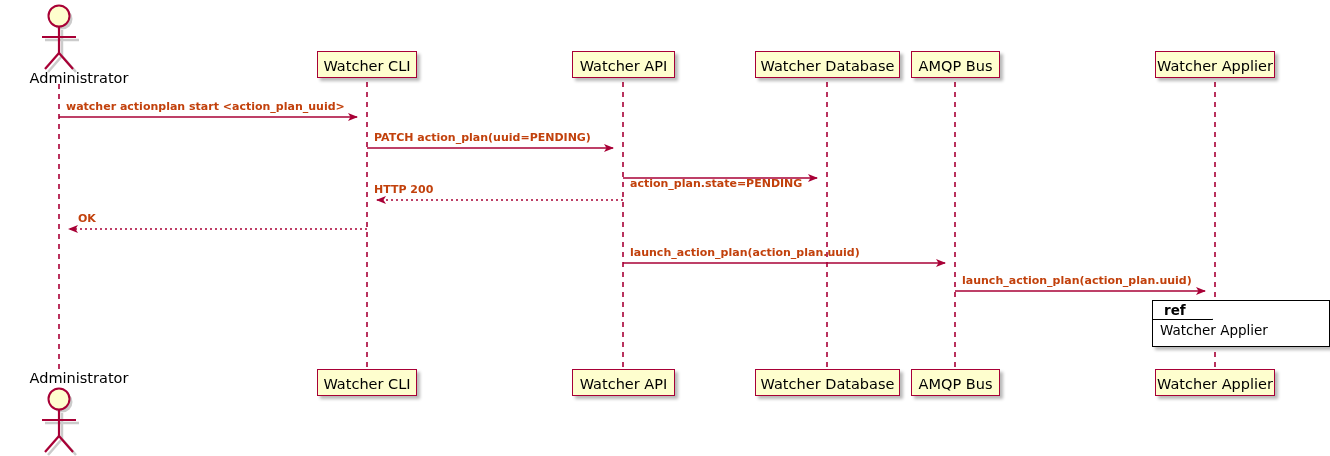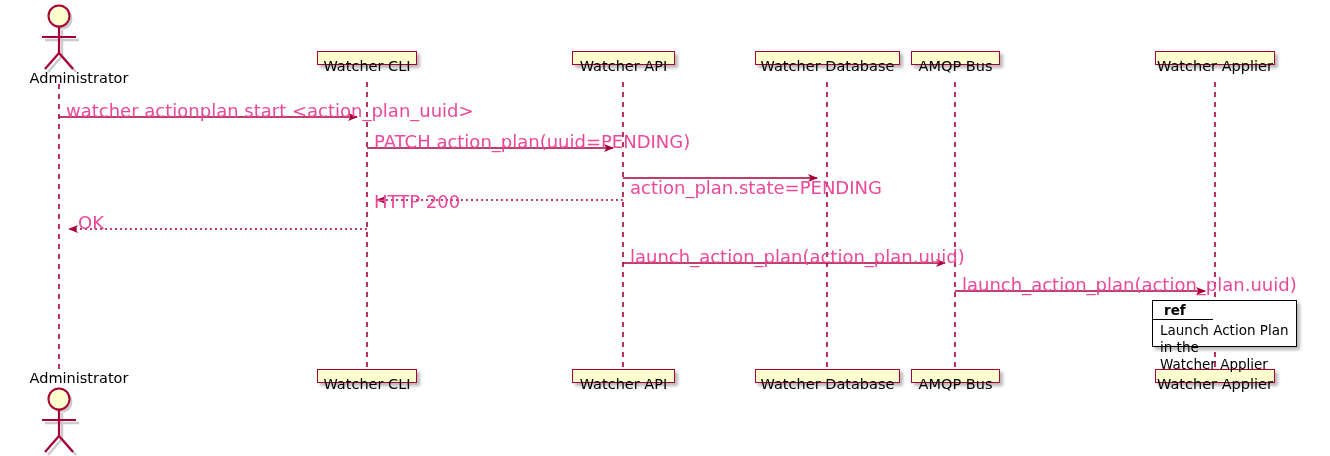--- a/index.html
+++ b/index.html
@@ -28,39 +28,40 @@
   .participant-box {
     position: absolute;
     box-sizing: border-box;
     background: #FEFECE;
     border: 1.5px solid #A80036;
     color: #000000;
     font-size: 14.5px;
     font-family: "DejaVu Sans", sans-serif;
     text-align: center;
     line-height: 28px;
-    height: 14px;
+    height: 27px;
     white-space: nowrap;
     box-shadow: 3px 3px 3px rgba(0,0,0,0.28);
   }
   .actor-label {
     position: absolute;
     font-size: 14.5px;
     font-family: "DejaVu Sans", sans-serif;
     color: #000000;
     white-space: nowrap;
     text-align: center;
     margin-left: 20px;
   }
   .msg-label {
     position: absolute;
-    font-size: 18px;
+    font-size: 11px;
     font-family: "DejaVu Sans", sans-serif;
-    color: #ec4899;
+    color: #c2410c;
     white-space: nowrap;
+    font-weight: bold;
   }
   .ref-box {
     position: absolute;
     box-sizing: border-box;
     background: #FFFFFF;
     border: 1.5px solid #000000;
     box-shadow: 3px 3px 3px rgba(0,0,0,0.28);
   }
   .ref-tab {
     position: absolute;
@@ -169,28 +170,27 @@
 
   <div id="actor-labels">
       <div class="actor-label" style="left: -1px; top: 70px; width: 120px;">Administrator</div>
       <div class="actor-label" style="left: -1px; top: 370px; width: 120px;">Administrator</div>
     </div>
 
   <div id="message-labels">
       <div class="msg-label" style="top: 100px; left: 66px;">watcher actionplan start &lt;action_plan_uuid&gt;</div>
       <div class="msg-label" style="top: 131px; left: 374px;">PATCH action_plan(uuid=PENDING)</div>
       <div class="msg-label" style="top: 161px; left: 630px; margin-top: 16px;">action_plan.state=PENDING</div>
-      <div class="msg-label" style="top: 183px; left: 374px; margin-top: 8px;">HTTP 200</div>
+      <div class="msg-label" style="top: 183px; left: 374px;">HTTP 200</div>
       <div class="msg-label" style="top: 212px; left: 78px;">OK</div>
       <div class="msg-label" style="top: 246px; left: 630px;">launch_action_plan(action_plan.uuid)</div>
       <div class="msg-label" style="top: 274px; left: 962px;">launch_action_plan(action_plan.uuid)</div>
     </div>
 
-  <div class="ref-box" id="ref-box" style="left: 1152px; top: 300px; width: 145px; height: 47px;">
+  <div class="ref-box" id="ref-box" style="left: 1152px; top: 300px; width: 178px; height: 47px;">
     <div class="ref-tab" id="ref-tab" style="width: 60px; clip-path: polygon(0px 0px, 48px 0px, 60px 100%, 0px 100%); background: rgb(255, 255, 255);"></div>
     <div class="ref-tab-label">ref</div>
     <div class="ref-body">
-      <div>Launch Action Plan in the</div>
       <div>Watcher Applier</div>
     </div>
   </div>
 
 </div>
 
 </body></html>

